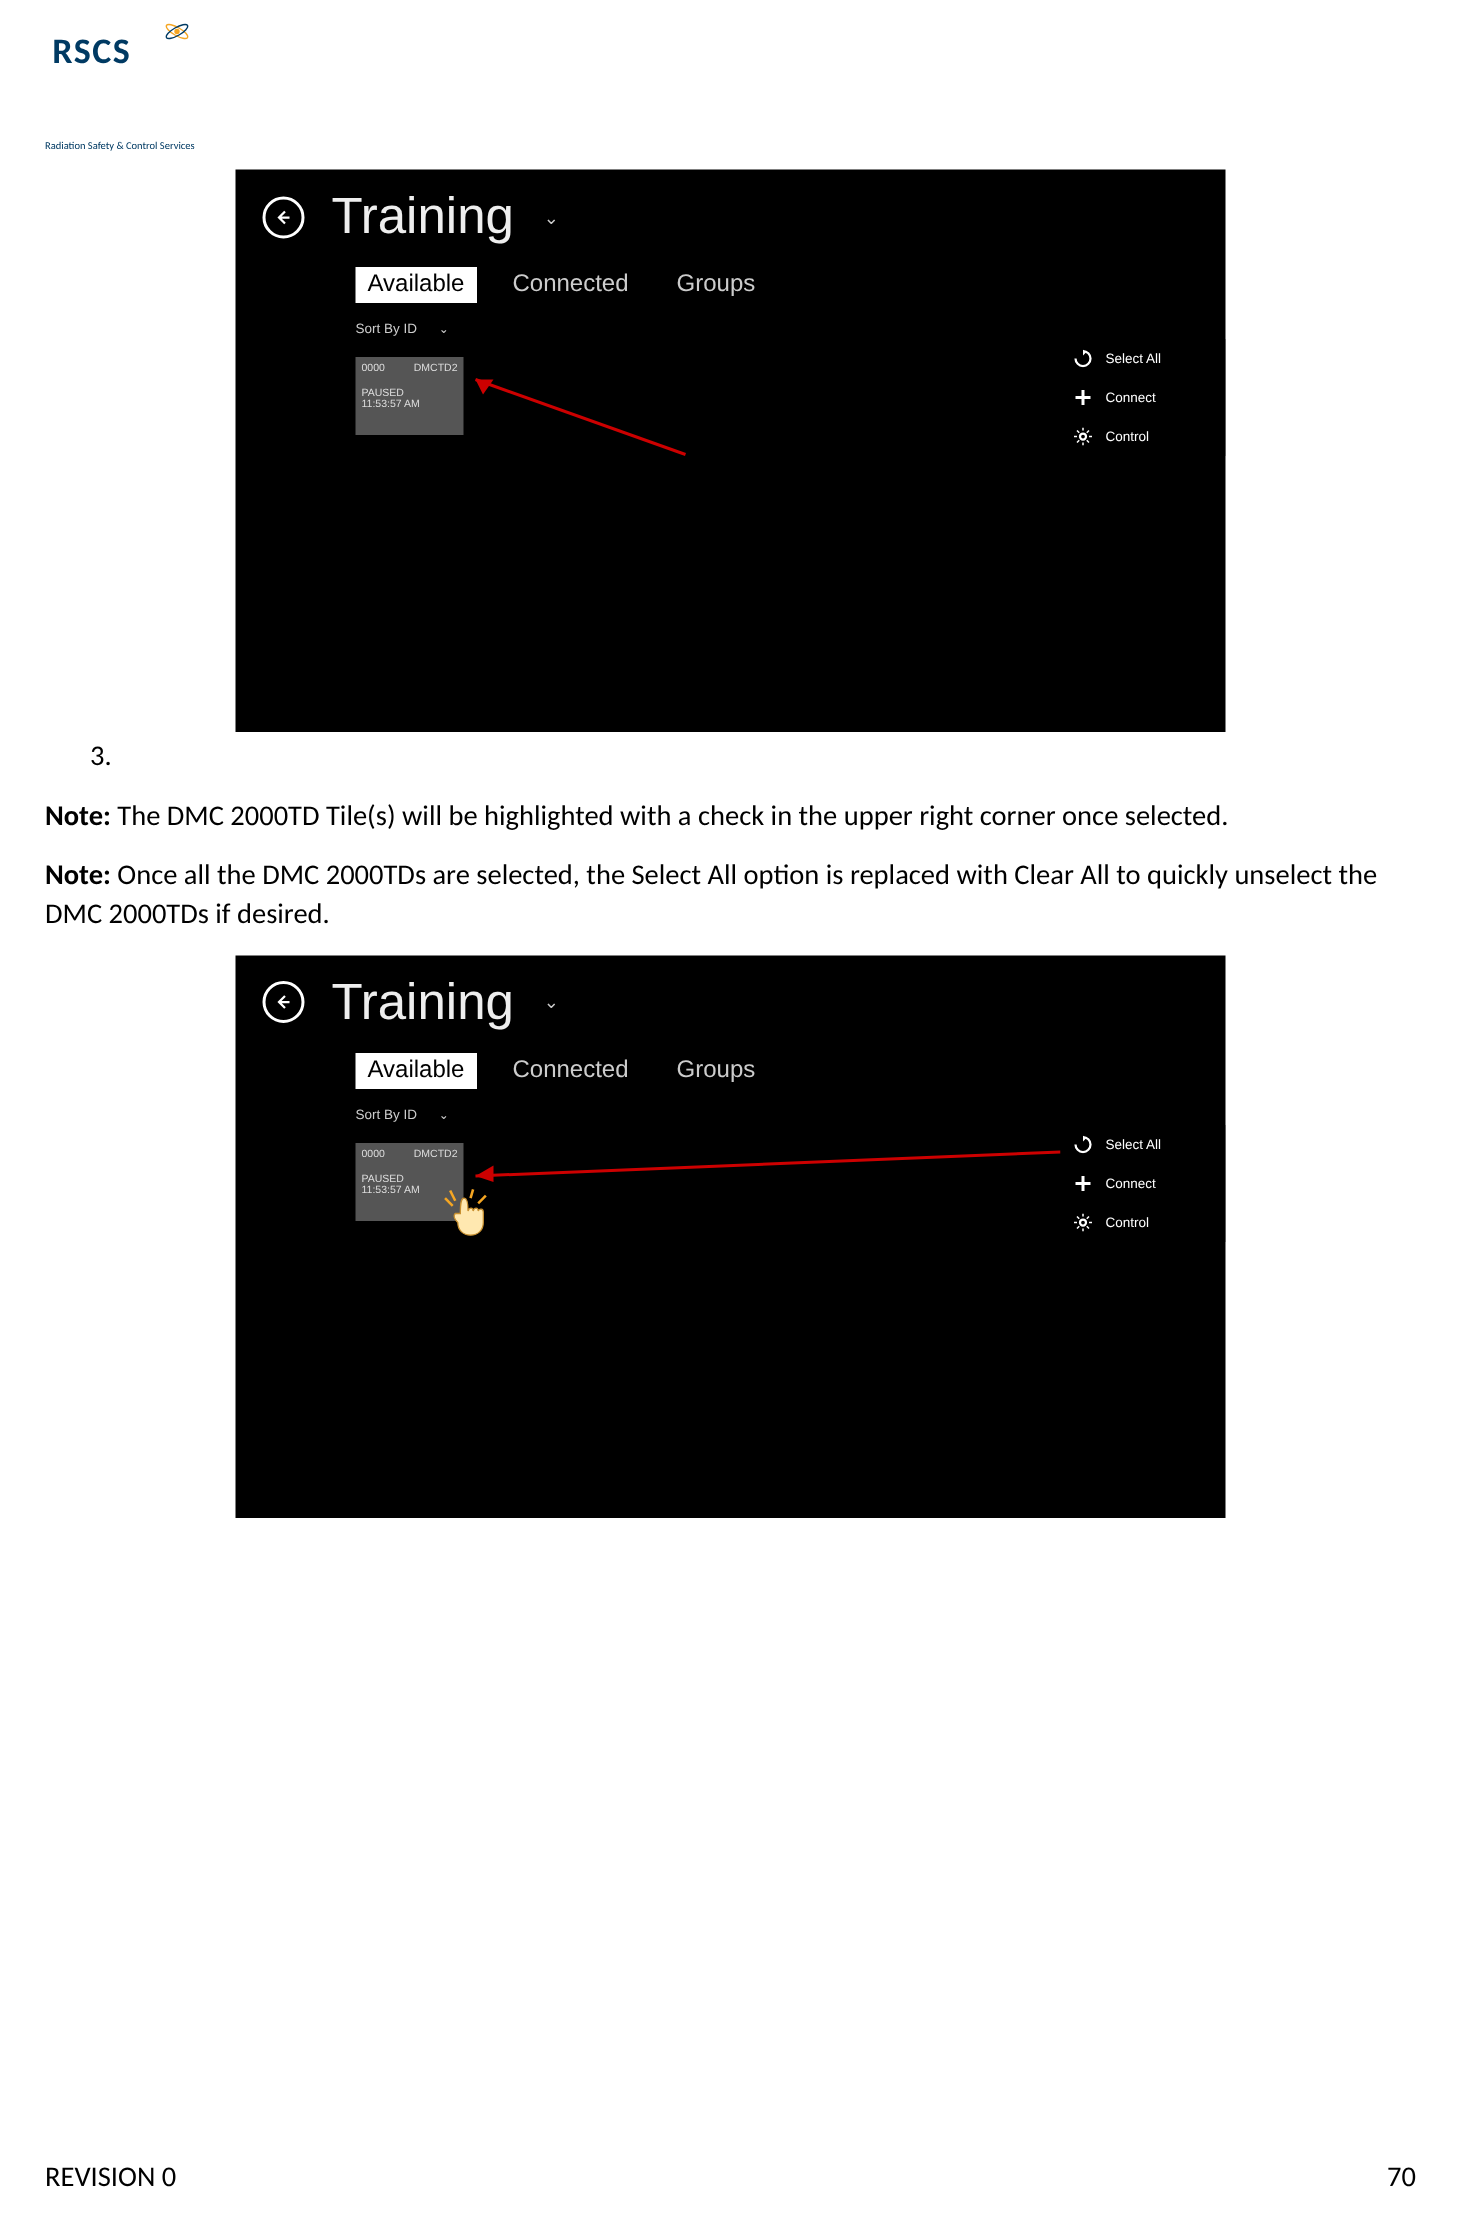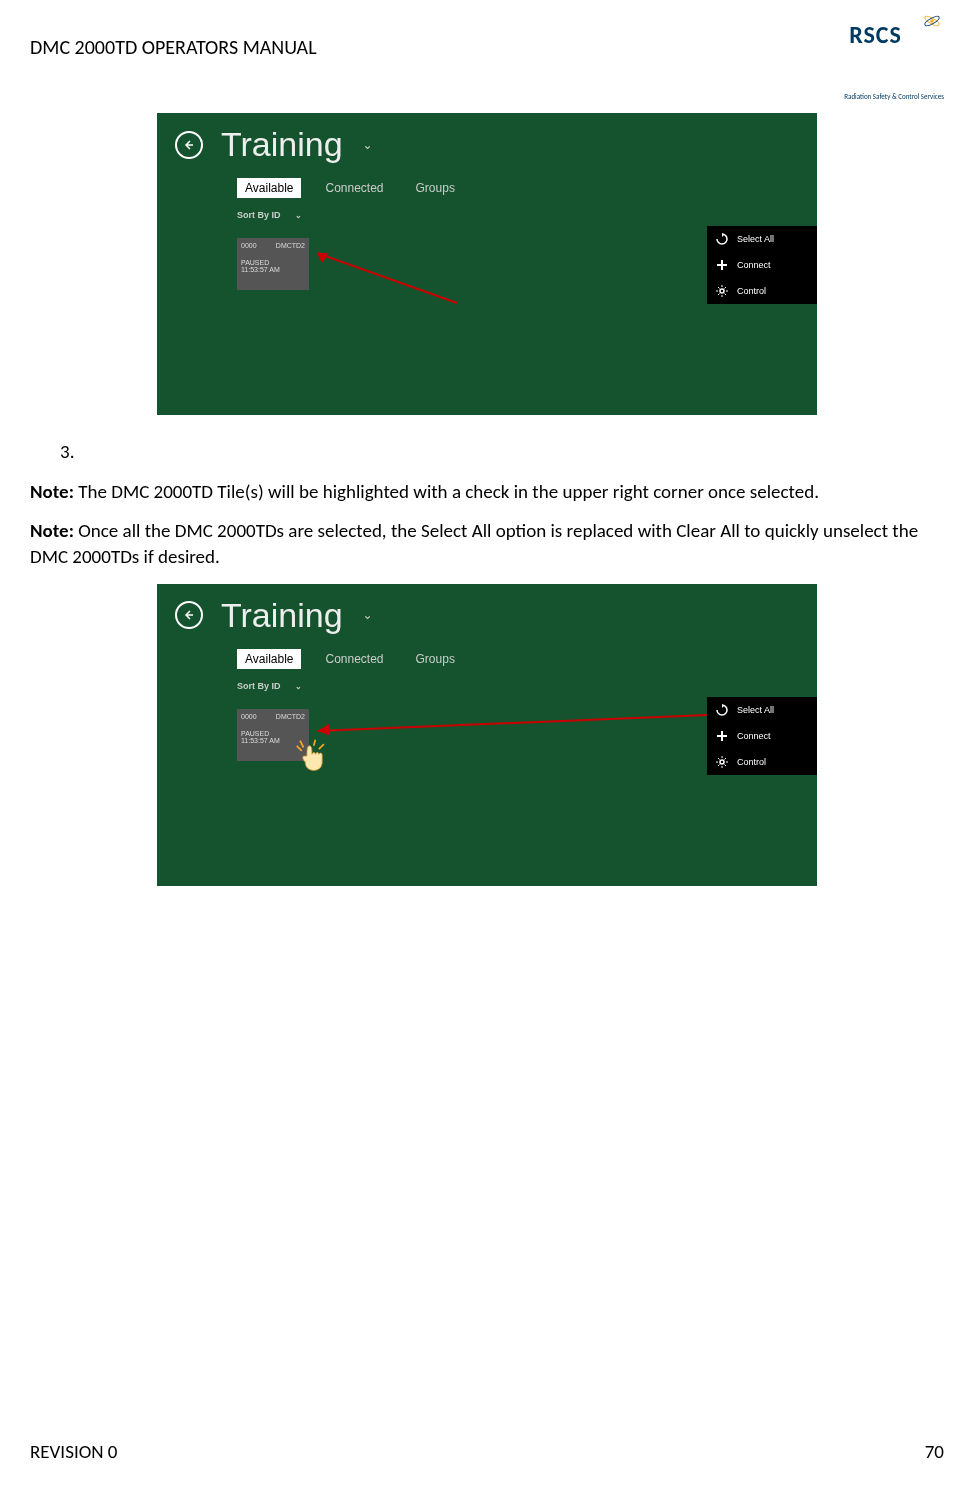--- a/index.html
+++ b/index.html
@@ -43,23 +43,23 @@
   }
   .logo-icon {
     position: absolute;
     right: -2px;
     top: -8px;
     width: 18px;
     height: 18px;
   }
   .screenshot {
     width: 660px;
-    height: 302px;
-    background: #14532d;
-    margin: 10px auto 24px auto;
+    height: 375px;
+    background: #000000;
+    margin: 10px auto 4px auto;
     position: relative;
     color: #fff;
     font-family: "Segoe UI", Arial, sans-serif;
     overflow: hidden;
   }
   .ss-head {
     display: flex;
     align-items: center;
     padding: 12px 18px 4px 18px;
   }
@@ -78,30 +78,29 @@
   }
   .ss-caret {
     font-size: 12px;
     margin-left: 20px;
     color: #ccc;
   }
   .ss-tabs {
     display: flex;
     gap: 16px;
     padding: 10px 0 0 80px;
-    font-size: 12px;
+    font-size: 16px;
     align-items: center;
   }
   .ss-tab { color: #ccc; padding: 3px 8px; }
   .ss-tab.active { background: #fff; color: #000; }
   .ss-sort {
     padding: 12px 0 0 80px;
     font-size: 9px;
     color: #ccc;
-    font-weight: bold;
   }
   .ss-sort-caret { font-size: 8px; margin-left: 12px; }
   .tile {
     position: absolute;
     left: 80px;
     top: 125px;
     width: 72px;
     height: 52px;
     background: #555;
     font-size: 7px;
@@ -158,21 +157,20 @@
     right: 30px;
     display: flex;
     justify-content: space-between;
     font-size: 19px;
   }
 </style>
 </head>
 <body>
 
 <div class="doc-header">
-  <div class="doc-title">DMC 2000TD OPERATORS MANUAL</div>
   <div class="logo">
     <div class="logo-top">
       <svg class="logo-icon" viewBox="0 0 20 20">
         <circle cx="10" cy="10" r="2" fill="#f5a623"></circle>
         <ellipse cx="10" cy="10" rx="9" ry="3" fill="none" stroke="#f5a623" stroke-width="1" transform="rotate(30 10 10)"></ellipse>
         <ellipse cx="10" cy="10" rx="9" ry="3" fill="none" stroke="#003a63" stroke-width="1" transform="rotate(-30 10 10)"></ellipse>
       </svg>
       <span class="logo-text">RSCS</span>
     </div>
     <div class="logo-sub">Radiation Safety &amp; Control Services</div>

